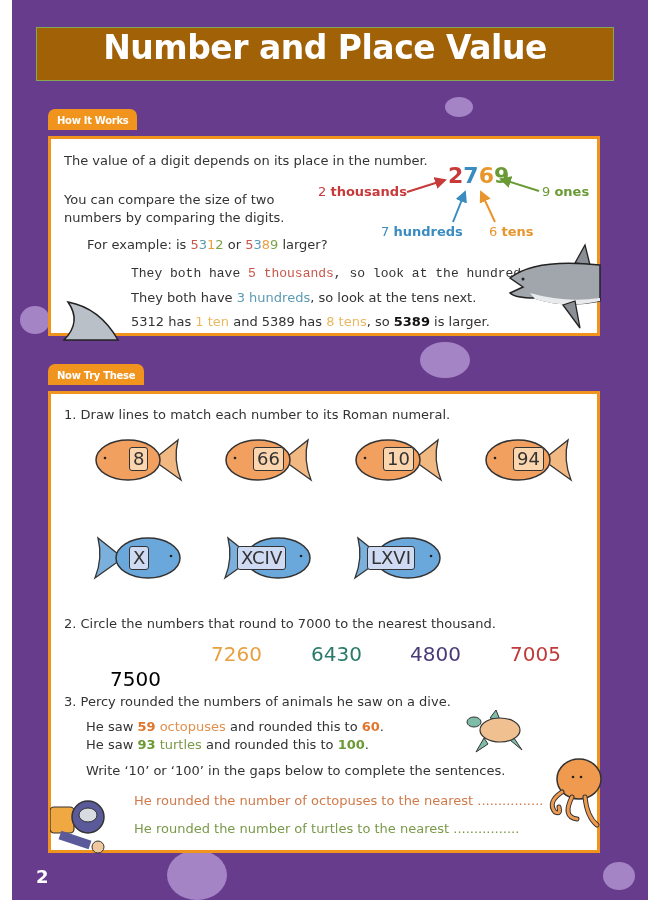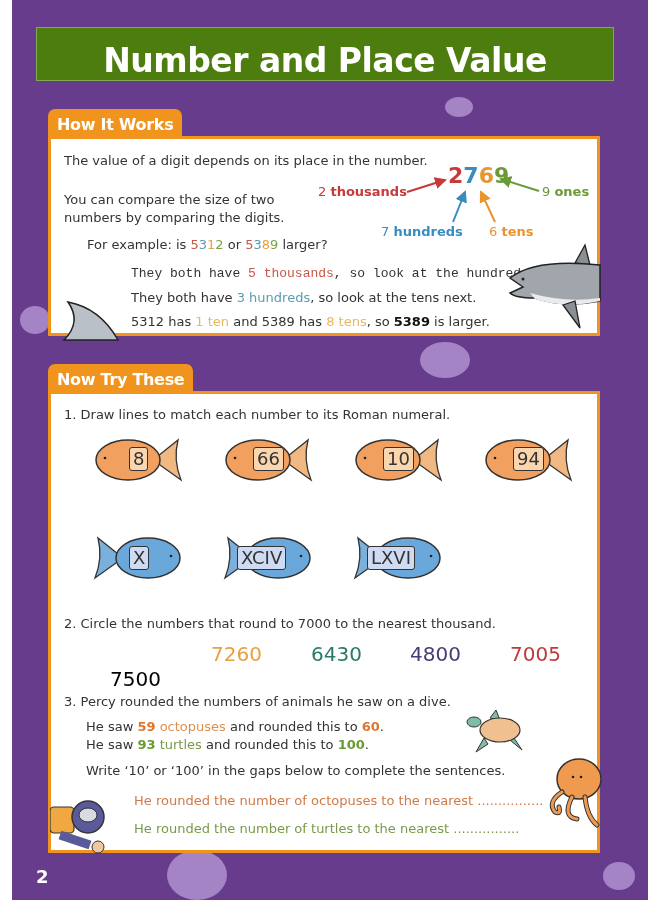--- a/index.html
+++ b/index.html
@@ -1,21 +1,21 @@
 <!DOCTYPE html>
 <html><head>
 <meta charset="utf-8">
 <style>
   html,body{margin:0;padding:0;}
   body{width:660px;height:900px;background:#ffffff;position:relative;overflow:hidden;font-family:"DejaVu Sans","Liberation Sans",sans-serif;}
   .page{position:absolute;left:12px;top:0;width:636px;height:900px;background:#673c8d;}
-  .title-bar{position:absolute;left:36px;top:27px;width:576px;height:52px;background:#4d7c0f;border:1px solid #82a852;display:flex;align-items:flex-end;justify-content:center;}
+  .title-bar{position:absolute;left:36px;top:27px;width:576px;height:52px;background:#a16207;border:1px solid #82a852;display:flex;align-items:flex-start;justify-content:center;}
   .title-bar span{color:#fff;font-family:"DejaVu Sans",sans-serif;font-weight:bold;font-size:33px;letter-spacing:-0.5px;}
   .cloud{position:absolute;background:#a584c6;border-radius:50%;}
-  .tab{position:absolute;background:#f0941e;border-radius:7px 7px 0 0;color:#fff;font-weight:bold;font-size:16px;padding:6px 9px 4px 9px;letter-spacing:-0.3px;}
+  .tab{position:absolute;background:#f0941e;border-radius:7px 7px 0 0;color:#fff;font-weight:bold;font-size:10px;padding:6px 9px 4px 9px;letter-spacing:-0.3px;}
   .box{position:absolute;background:#fff;border:3px solid #f0941e;box-sizing:border-box;}
   .txt{position:absolute;font-size:13px;color:#333;white-space:nowrap;}
   .b{font-weight:bold;}
   .red{color:#c8393a;}
   .blue{color:#3a8cc0;}
   .orange{color:#e8952e;}
   .green{color:#6a9a34;}
   .tealblue{color:#5b9bb2;}
   .lred{color:#c8574a;}
   .num{position:absolute;font-size:20px;}

